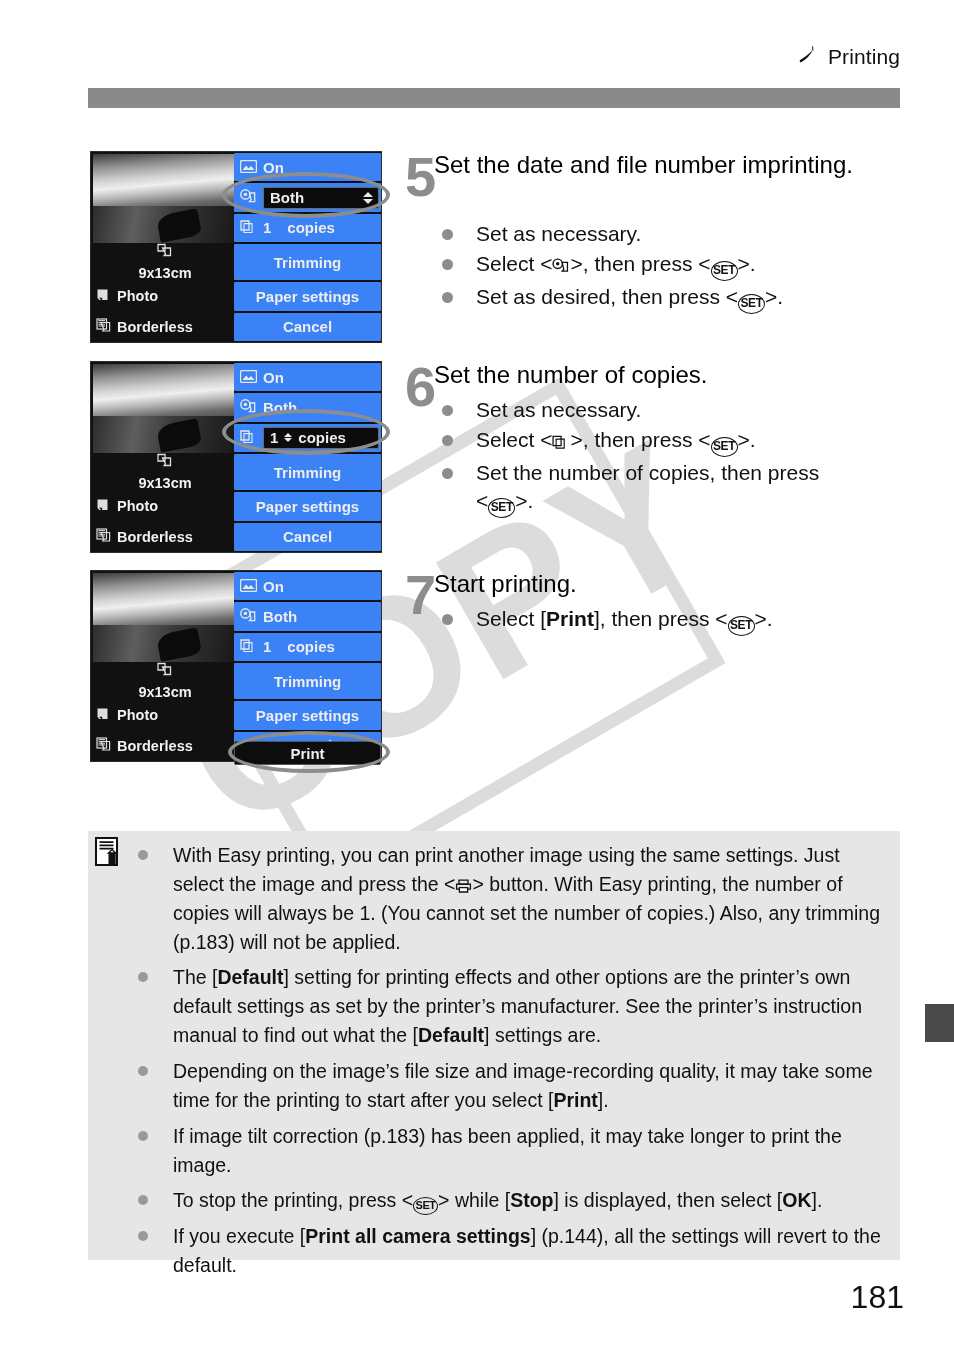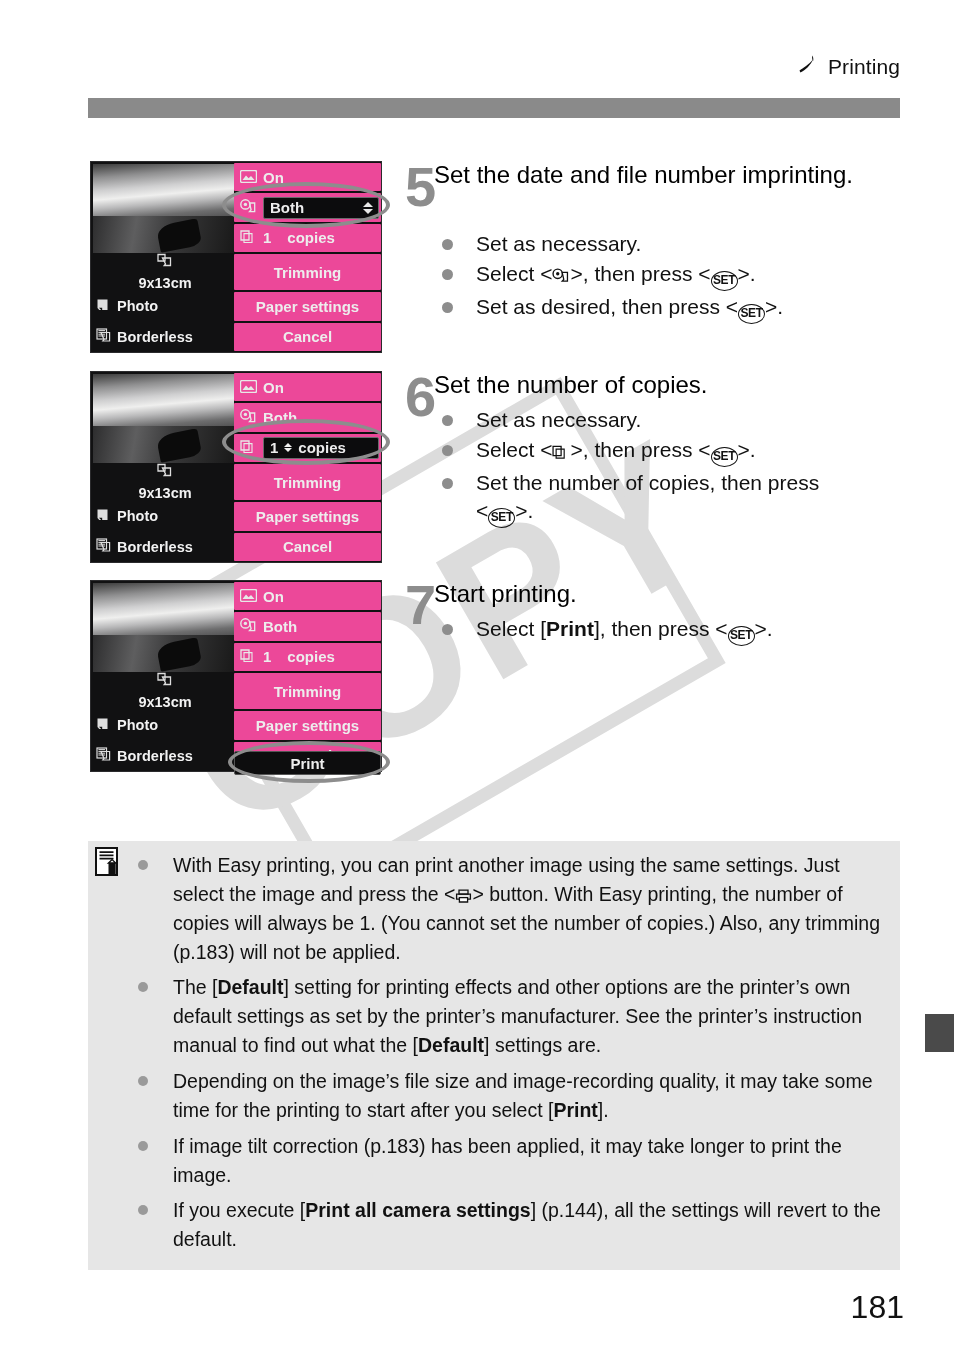--- a/index.html
+++ b/index.html
@@ -37,21 +37,21 @@
     font-size:196px;
     font-weight:bold;
     font-family:"Liberation Sans", sans-serif;
     letter-spacing:2px;
     display:flex; align-items:center; justify-content:center;
     z-index:1;
     user-select:none;
   }
 
   
-  .content { position:absolute; left:0; top:14px; width:954px; height:973px; z-index:3;}
+  .content { position:absolute; left:0; top:4px; width:954px; height:973px; z-index:3;}
 
   .step-block { position:absolute; }
 
   
   .lcd {
     position:absolute;
     width:292px; height:192px;
     background:#111112;
     border:1px solid #2b2b2d;
     display:grid;
@@ -79,21 +79,21 @@
     grid-column:1; display:flex; align-items:center; gap:5px;
     padding-left:5px; color:#f2f2f2; font-size:14.5px; font-weight:bold;
   }
   .lcd-lrow.r5{ grid-row:5; }
   .lcd-lrow.r6{ grid-row:6; }
   .lcd-lrow.r4{ grid-row:4;flex-direction:column; }
 
   .lcd-rrow{
     grid-column:2; display:flex; align-items:center;
     color:#ededed; font-size:15px; font-weight:bold;
-    background:#ec4899;
+    background:#3b82f6;
     margin:1px 2px 1px 0;
     border-radius:1px;
     padding-left:6px;
     position:relative;
   }
   .lcd-rrow.centered{ justify-content:center; padding-left:0; }
   .lcd-rrow .icon{ margin-right:6px; flex:0 0 auto; }
   .lcd-rrow .val{ display:inline-block; }
 
   .lcd-sel-box{
@@ -550,20 +550,24 @@
       <div class="nbul">
         <span class="dot"></span>
         <span class="txt">Depending on the image’s file size and image-recording quality, it may take some time for the printing to start after you select [<b>Print</b>].</span>
       </div>
 
       <div class="nbul">
         <span class="dot"></span>
         <span class="txt">If image tilt correction (p.183) has been applied, it may take longer to print the image.</span>
       </div>
 
+      <div class="nbul">
+        <span class="dot"></span>
+        <span class="txt">To stop the printing, press &lt;<span class="setkey-sm">SET</span>&gt; while [<b>Stop</b>] is displayed, then select [<b>OK</b>].</span>
+      </div>
 
       <div class="nbul">
         <span class="dot"></span>
         <span class="txt">If you execute [<b>Print all camera settings</b>] (p.144), all the settings will revert to the default.</span>
       </div>
 
     </div>
   </div>
 
   <div class="side-tab"></div>

